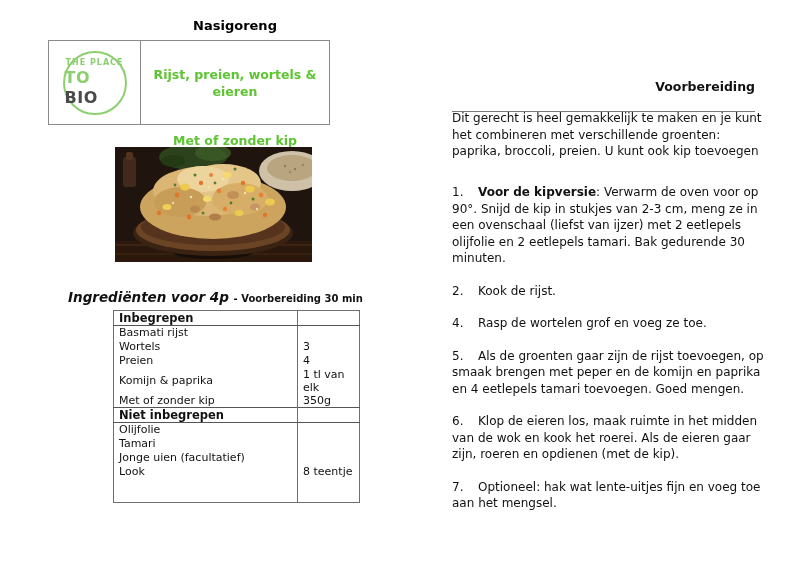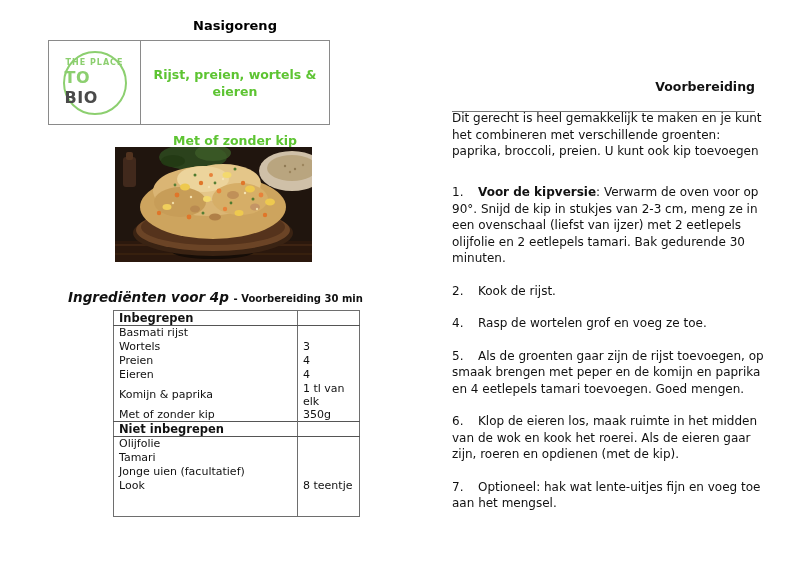--- a/index.html
+++ b/index.html
@@ -170,24 +170,20 @@
         </tr>
       <tr>
           <td>Wortels</td>
           <td class="qty">3</td>
         </tr>
       <tr>
           <td>Preien</td>
           <td class="qty">4</td>
         </tr>
       <tr>
-          <td>Eieren</td>
-          <td class="qty">4</td>
-        </tr>
-      <tr>
           <td>Komijn &amp; paprika</td>
           <td class="qty">1 tl van elk</td>
         </tr>
       <tr>
           <td>Met of zonder kip</td>
           <td class="qty">350g</td>
         </tr>
       <tr class="sec">
           <td>Niet inbegrepen</td>
           <td class="qty"></td>

